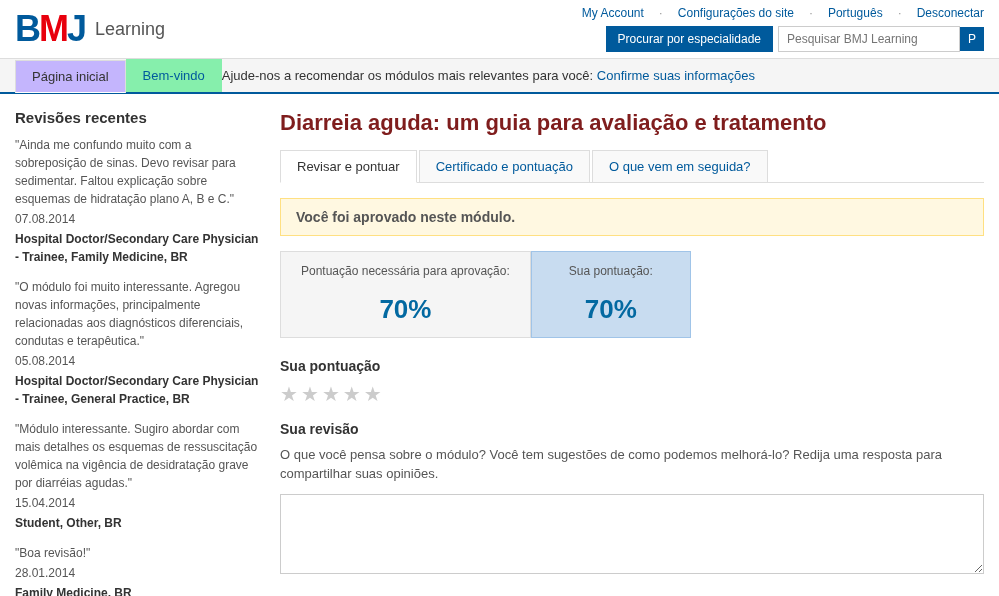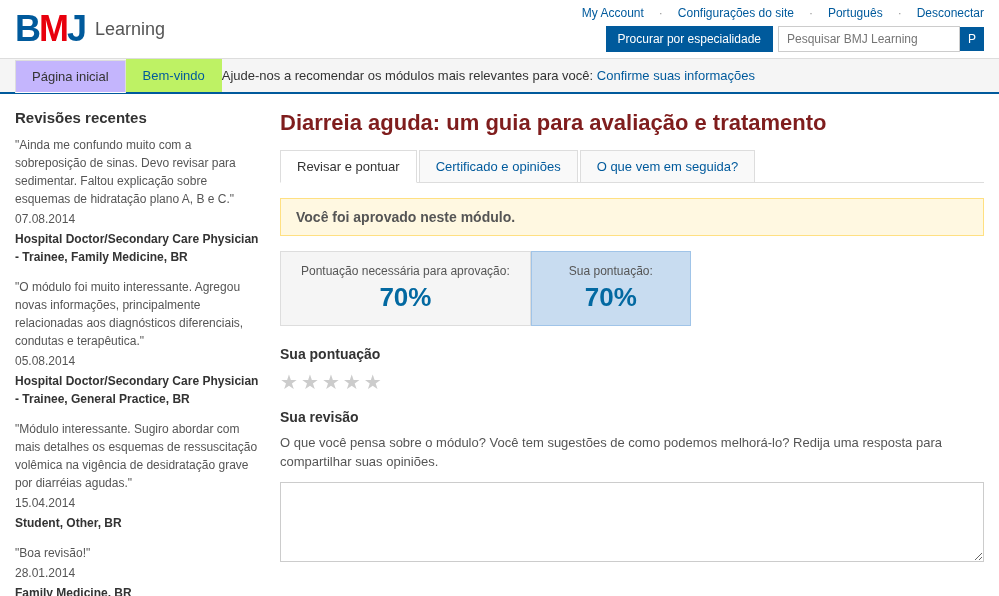--- a/index.html
+++ b/index.html
@@ -93,21 +93,21 @@
       align-items: center;
       padding: 0 15px;
       gap: 0;
     }
     .nav-tab {
       padding: 8px 16px;
       font-size: 13px;
       cursor: pointer;
       border: 1px solid transparent;
       color: #005a9c;
-      background: #bef264;
+      background: #86efac;
       white-space: nowrap;
     }
     .nav-tab.active {
       background: #c4b5fd;
       border: 1px solid #ddd;
       border-bottom: 1px solid #fff;
       color: #333;
       margin-bottom: -2px;
     }
     .welcome-text {
@@ -221,21 +221,21 @@
       background: #f5f5f5;
       border: 1px solid #ddd;
     }
     .score-box.achieved {
       background: #c8dcf0;
       border: 1px solid #a0c4e8;
     }
     .score-box .score-label {
       font-size: 12px;
       color: #555;
-      margin-bottom: 4px;
+      margin-bottom: 16px;
     }
     .score-box .score-value {
       font-size: 26px;
       font-weight: bold;
       color: #0369a1;
     }
 
     
     .section-label {
       font-size: 14px;
@@ -341,21 +341,21 @@
       <div class="review-author">Family Medicine, BR</div>
     </div>
 
   </div>
 
   <div class="content-panel">
     <div class="module-title">Diarreia aguda: um guia para avaliação e tratamento</div>
 
     <div class="content-tabs">
       <div class="content-tab active">Revisar e pontuar</div>
-      <div class="content-tab">Certificado e opiniões</div>
+      <div class="content-tab">Certificado e pontuação</div>
       <div class="content-tab">O que vem em seguida?</div>
     </div>
 
     <div class="approval-banner">Você foi aprovado neste módulo.</div>
 
     <div class="score-row">
       <div class="score-box required">
         <div class="score-label">Pontuação necessária para aprovação:</div>
         <div class="score-value">70%</div>
       </div>

